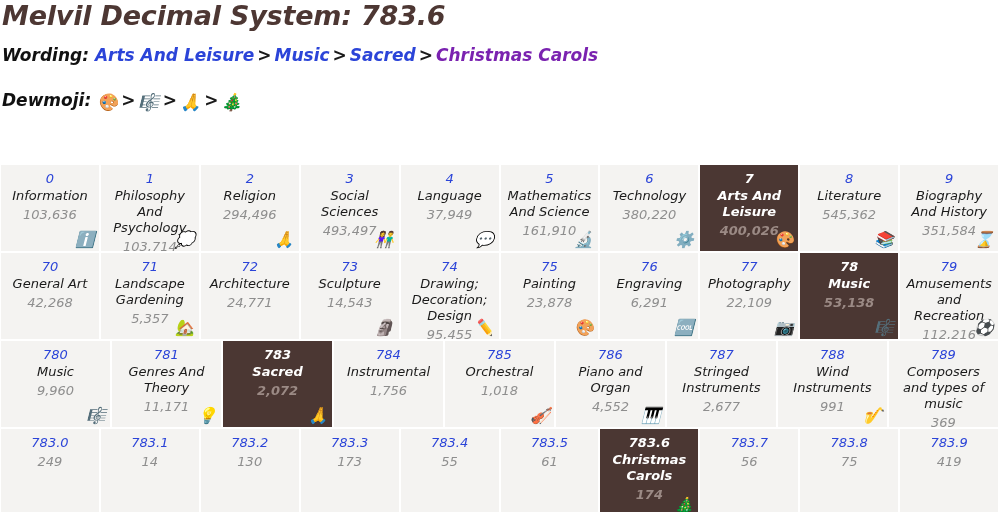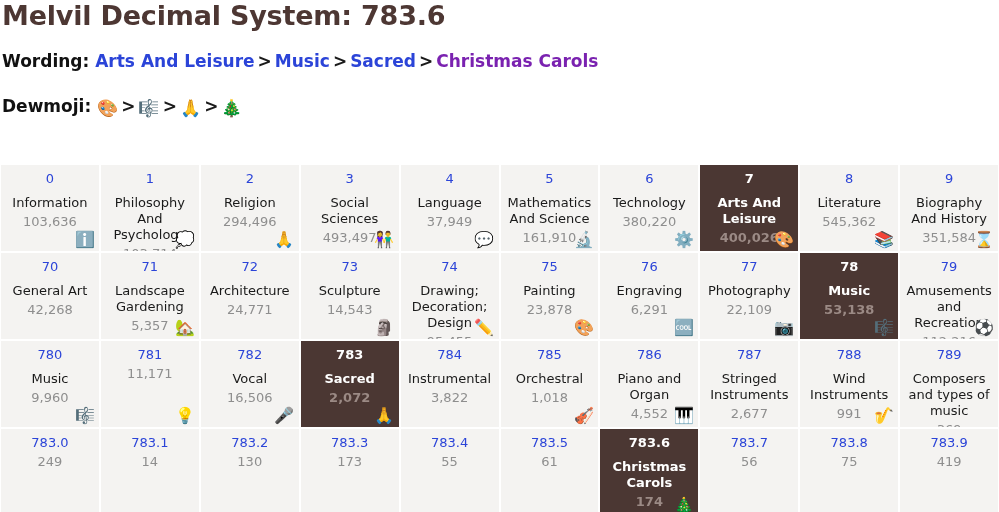--- a/index.html
+++ b/index.html
@@ -13,41 +13,42 @@
   body {
     font-family: "DejaVu Sans", "Liberation Sans", sans-serif;
     color: #111111;
   }
 
   .page {
     width: 999px;
     height: 428px;
     position: relative;
     box-sizing: border-box;
+    font-style: italic;
   }
 
   
   .page-title {
     font-size: 27px;
     font-weight: bold;
     color: #4d3733;
     margin: 0;
     padding: 1px 0 0 2px;
     letter-spacing: -0.2px;
     line-height: 30px;
   }
 
   .meta-row {
     padding-left: 2px;
     font-size: 17px;
     font-weight: bold;
     line-height: 20px;
     white-space: nowrap;
   }
-  .meta-row.wording { margin-top: 20px; }
+  .meta-row.wording { margin-top: 14px; }
   .meta-row.dewmoji { margin-top: 25px; }
 
   .meta-label {
     color: #111111;
     font-weight: bold;
   }
   .crumb-link {
     color: #2b44d8;
     font-weight: bold;
     text-decoration: none;
@@ -105,21 +106,21 @@
   .cell.current .cell-num {
     color: #ffffff;
     font-weight: bold;
   }
 
   .cell-label {
     display: block;
     font-size: 13px;
     line-height: 16px;
     color: #1a1a1a;
-    margin-top: 8px;
+    margin-top: 1px;
     padding: 0 1px;
     word-wrap: break-word;
   }
   .cell.current .cell-label {
     color: #ffffff;
     font-weight: bold;
   }
 
   .cell-count {
     display: block;
@@ -285,39 +286,34 @@
       </div>
       <div class="grid-row">
         <div class="cell">
           <a class="cell-num" href="#">780</a>
           <span class="cell-label">Music</span>
           <span class="cell-count">9,960</span>
           <span class="cell-emoji">🎼</span>
         </div>
         <div class="cell">
           <a class="cell-num" href="#">781</a>
+          <span class="cell-label">Genres And Theory</span>
           <span class="cell-count">11,171</span>
           <span class="cell-emoji">💡</span>
-        </div>
-        <div class="cell">
-          <a class="cell-num" href="#">782</a>
-          <span class="cell-label">Vocal</span>
-          <span class="cell-count">16,506</span>
-          <span class="cell-emoji">🎤</span>
         </div>
         <div class="cell current">
           <a class="cell-num" href="#">783</a>
           <span class="cell-label">Sacred</span>
           <span class="cell-count">2,072</span>
           <span class="cell-emoji">🙏</span>
         </div>
         <div class="cell">
           <a class="cell-num" href="#">784</a>
           <span class="cell-label">Instrumental</span>
-          <span class="cell-count">3,822</span>
+          <span class="cell-count">1,756</span>
         </div>
         <div class="cell">
           <a class="cell-num" href="#">785</a>
           <span class="cell-label">Orchestral</span>
           <span class="cell-count">1,018</span>
           <span class="cell-emoji">🎻</span>
         </div>
         <div class="cell">
           <a class="cell-num" href="#">786</a>
           <span class="cell-label">Piano and Organ</span>

